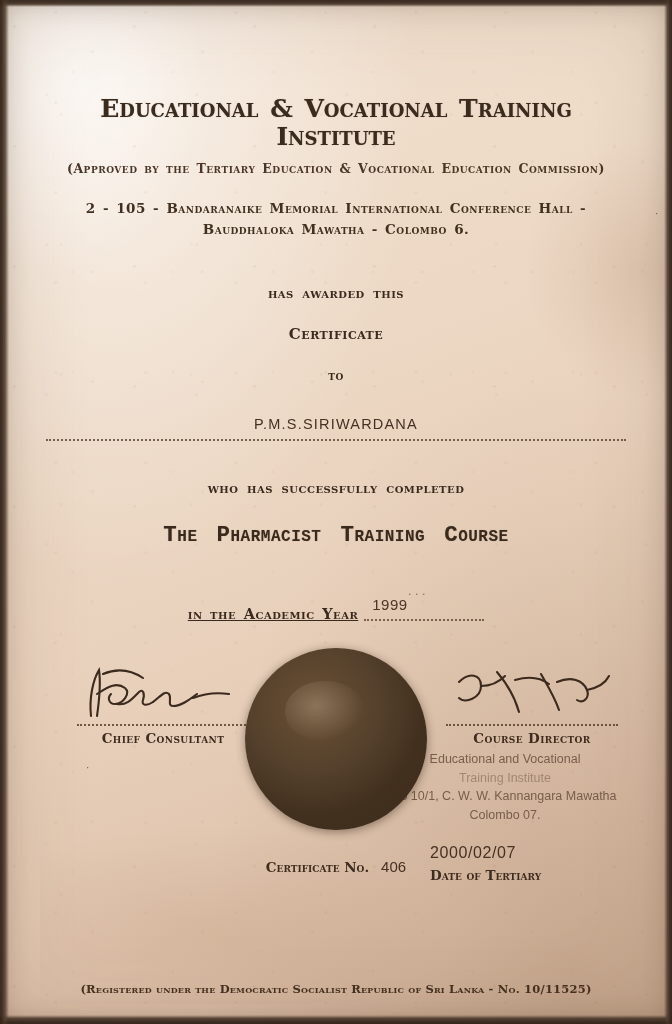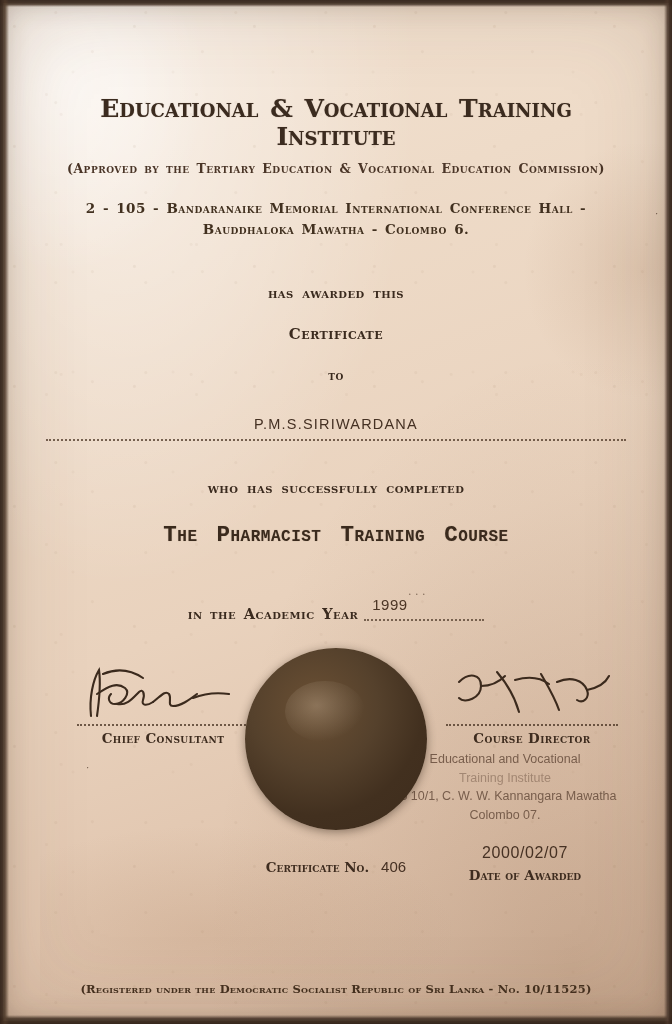--- a/index.html
+++ b/index.html
@@ -176,21 +176,21 @@
 
   .year-line {
     margin-top: 52px;
     font-size: 14.5px;
     word-spacing: 2px;
     display: flex;
     justify-content: center;
     align-items: flex-end;
     gap: 6px;
   }
-  .year-label { white-space: nowrap; }
+  .year-label { white-space: nowrap; text-decoration: underline; }
   .year-slot {
     position: relative;
     width: 120px;
     height: 22px;
     text-align: left;
   }
   .year-val {
     position: absolute;
     left: 8px; top: -4px;
     font-family: "Liberation Sans", sans-serif;
@@ -258,21 +258,21 @@
     opacity: .88;
     filter: blur(.2px);
   }
   .addr-stamp .faded { opacity: .55; }
 
   .date-block {
     position: absolute;
     right: 6px;
     top: 198px;
     width: 190px;
-    text-align: center;
+    text-align: left;
   }
   .date-val {
     font-family: "Liberation Sans", sans-serif;
     font-size: 16px;
     letter-spacing: .6px;
     color: #463123;
   }
   .date-label {
     margin-top: 5px;
     font-family: "DejaVu Serif", serif;
@@ -461,21 +461,21 @@
 
       <div class="addr-stamp">
         <div>Educational and Vocational</div>
         <div class="faded">Training Institute</div>
         <div>25 10/1, C. W. W. Kannangara Mawatha</div>
         <div>Colombo 07.</div>
       </div>
 
       <div class="date-block">
         <div class="date-val">2000/02/07</div>
-        <div class="date-label">Date of Awarded</div>
+        <div class="date-label">Date of Tertiary</div>
       </div>
 
       <div class="seal">
         <div class="teeth" id="seal-teeth">
             <i style="transform: rotate(0deg);"></i>
             <i style="transform: rotate(5deg);"></i>
             <i style="transform: rotate(10deg);"></i>
             <i style="transform: rotate(15deg);"></i>
             <i style="transform: rotate(20deg);"></i>
             <i style="transform: rotate(25deg);"></i>

